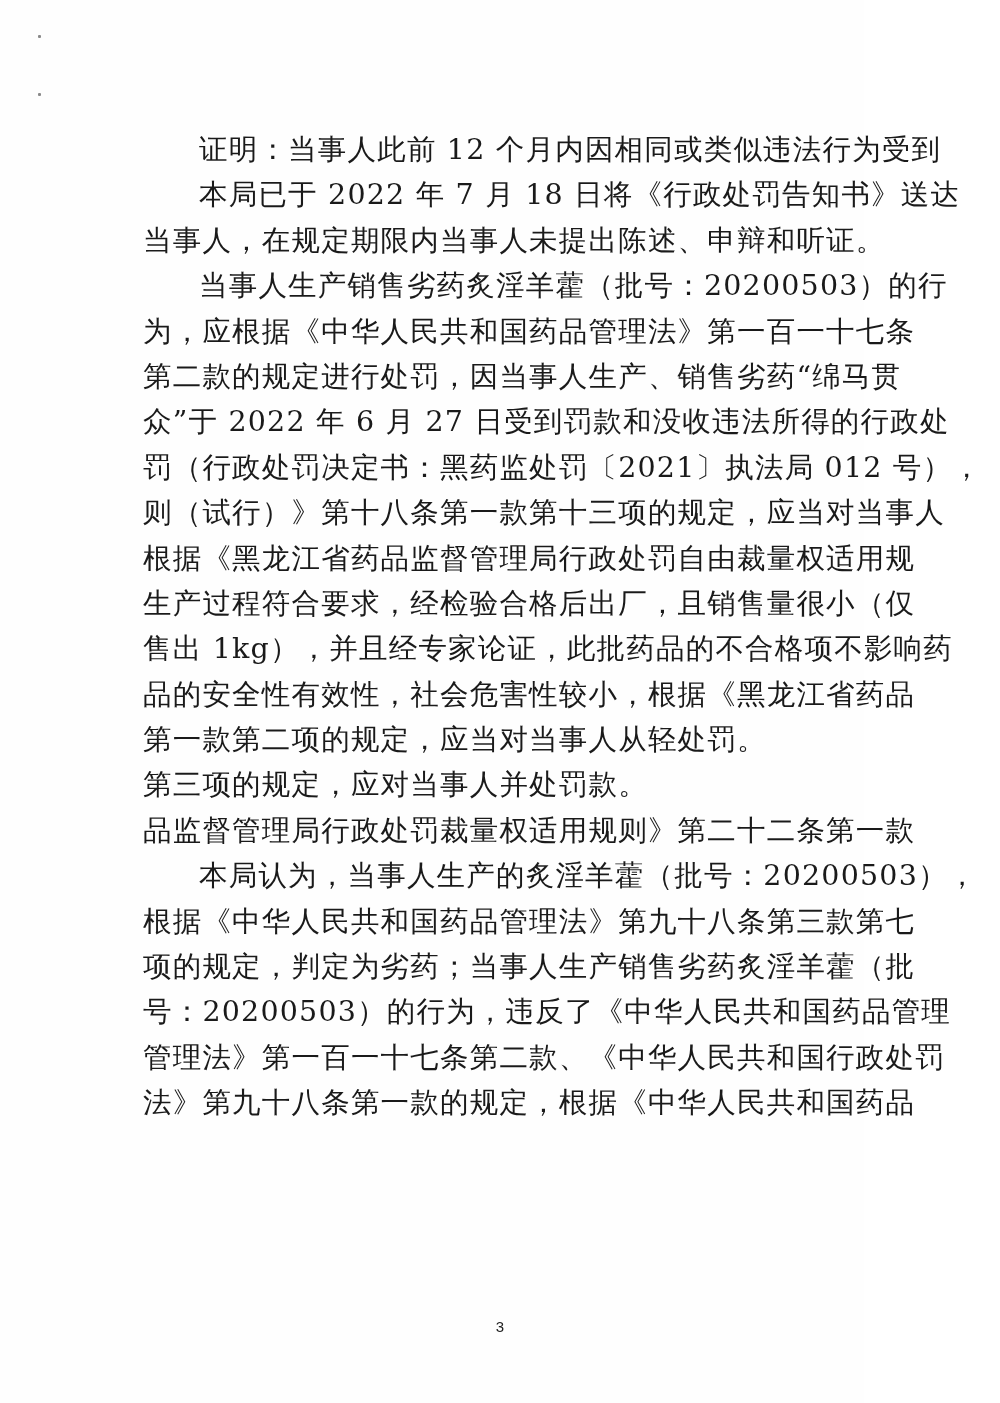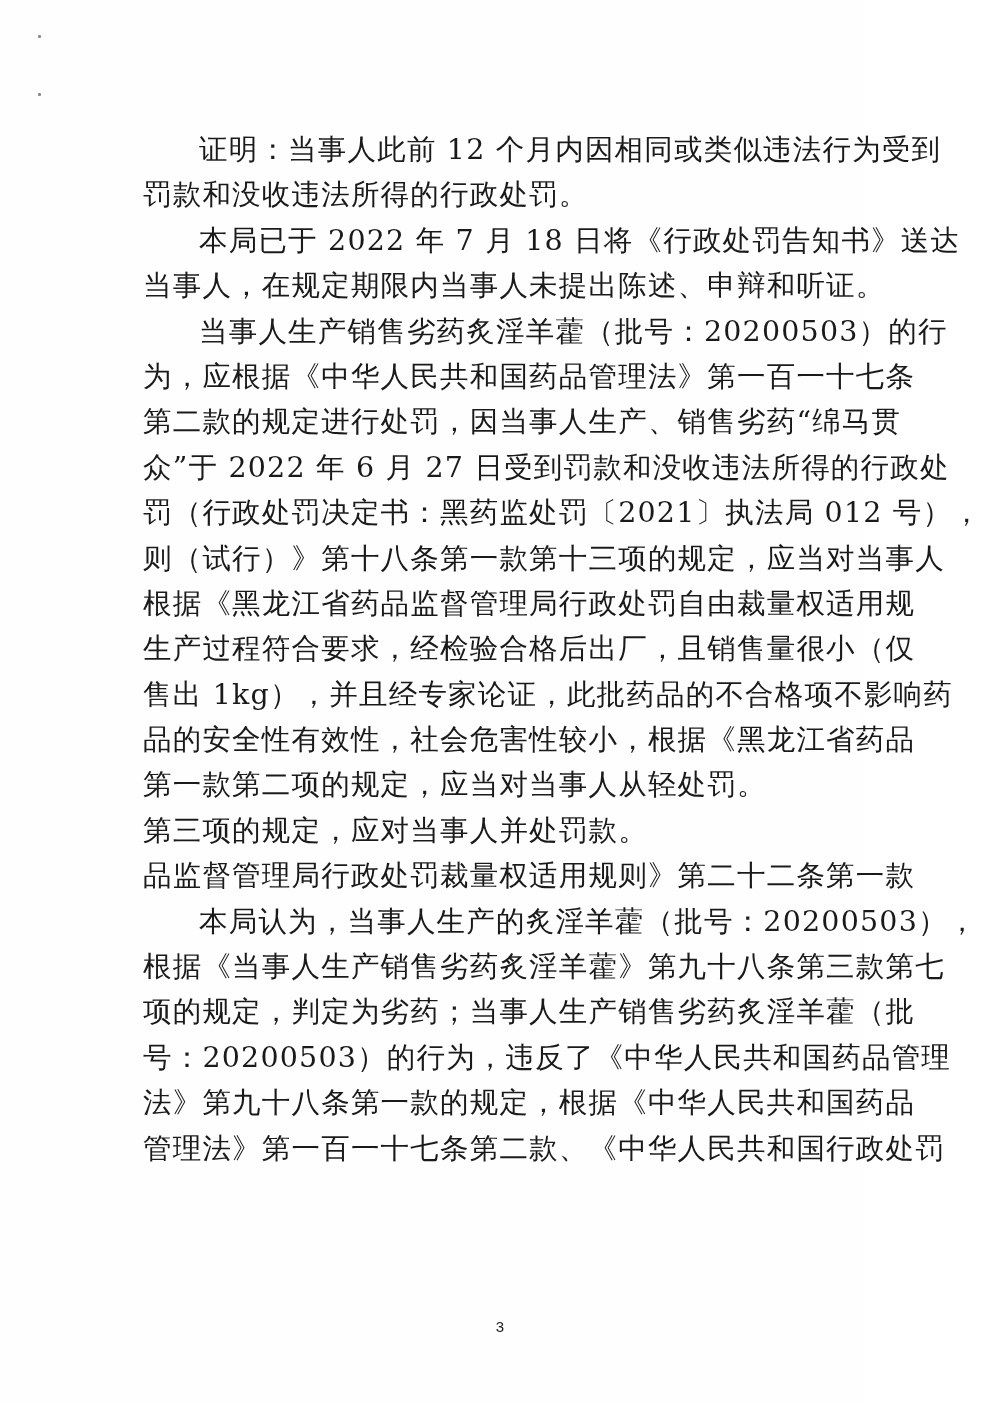--- a/index.html
+++ b/index.html
@@ -58,21 +58,20 @@
 <body>
 
 <div class="page">
   <div class="speck" style="left:38px;top:35px;"></div>
   <div class="speck" style="left:38px;top:93px;"></div>
 
   <div class="content">
 
     <div>
       <div class="line indent">证明：当事人此前 12 个月内因相同或类似违法行为受到</div>
-      <div class="line">罚款和没收违法所得的行政处罚。</div>
     </div>
 
     <div>
       <div class="line indent">本局已于 2022 年 7 月 18 日将《行政处罚告知书》送达</div>
       <div class="line">当事人，在规定期限内当事人未提出陈述、申辩和听证。</div>
     </div>
 
     <div>
       <div class="line indent">当事人生产销售劣药炙淫羊藿（批号：20200503）的行</div>
       <div class="line">为，应根据《中华人民共和国药品管理法》第一百一十七条</div>
@@ -87,22 +86,22 @@
       <div class="line">第一款第二项的规定，应当对当事人从轻处罚。</div>
     </div>
 
     <div>
       <div class="line">第三项的规定，应对当事人并处罚款。</div>
       <div class="line">品监督管理局行政处罚裁量权适用规则》第二十二条第一款</div>
     </div>
 
     <div>
       <div class="line indent">本局认为，当事人生产的炙淫羊藿（批号：20200503），</div>
-      <div class="line">根据《当事人生产销售劣药炙淫羊藿》第九十八条第三款第七</div>
+      <div class="line">根据《中华人民共和国药品管理法》第九十八条第三款第七</div>
       <div class="line">项的规定，判定为劣药；当事人生产销售劣药炙淫羊藿（批</div>
       <div class="line">号：20200503）的行为，违反了《中华人民共和国药品管理</div>
+      <div class="line">管理法》第一百一十七条第二款、《中华人民共和国行政处罚</div>
       <div class="line">法》第九十八条第一款的规定，根据《中华人民共和国药品</div>
-      <div class="line">管理法》第一百一十七条第二款、《中华人民共和国行政处罚</div>
     </div>
   </div>
 
   <div class="page-number">3</div>
 </div>
 
 </body></html>

